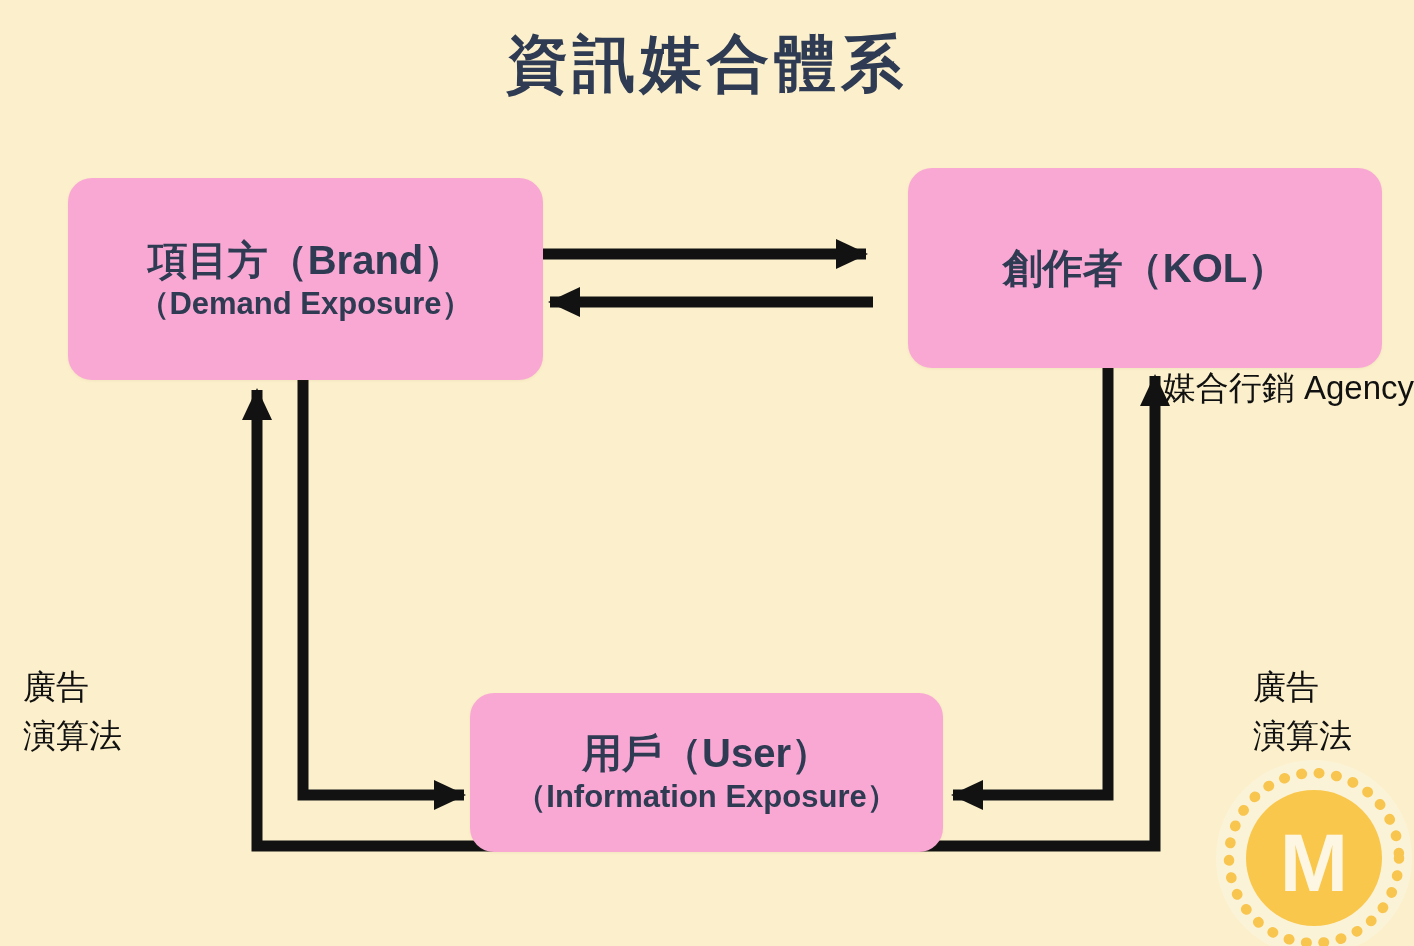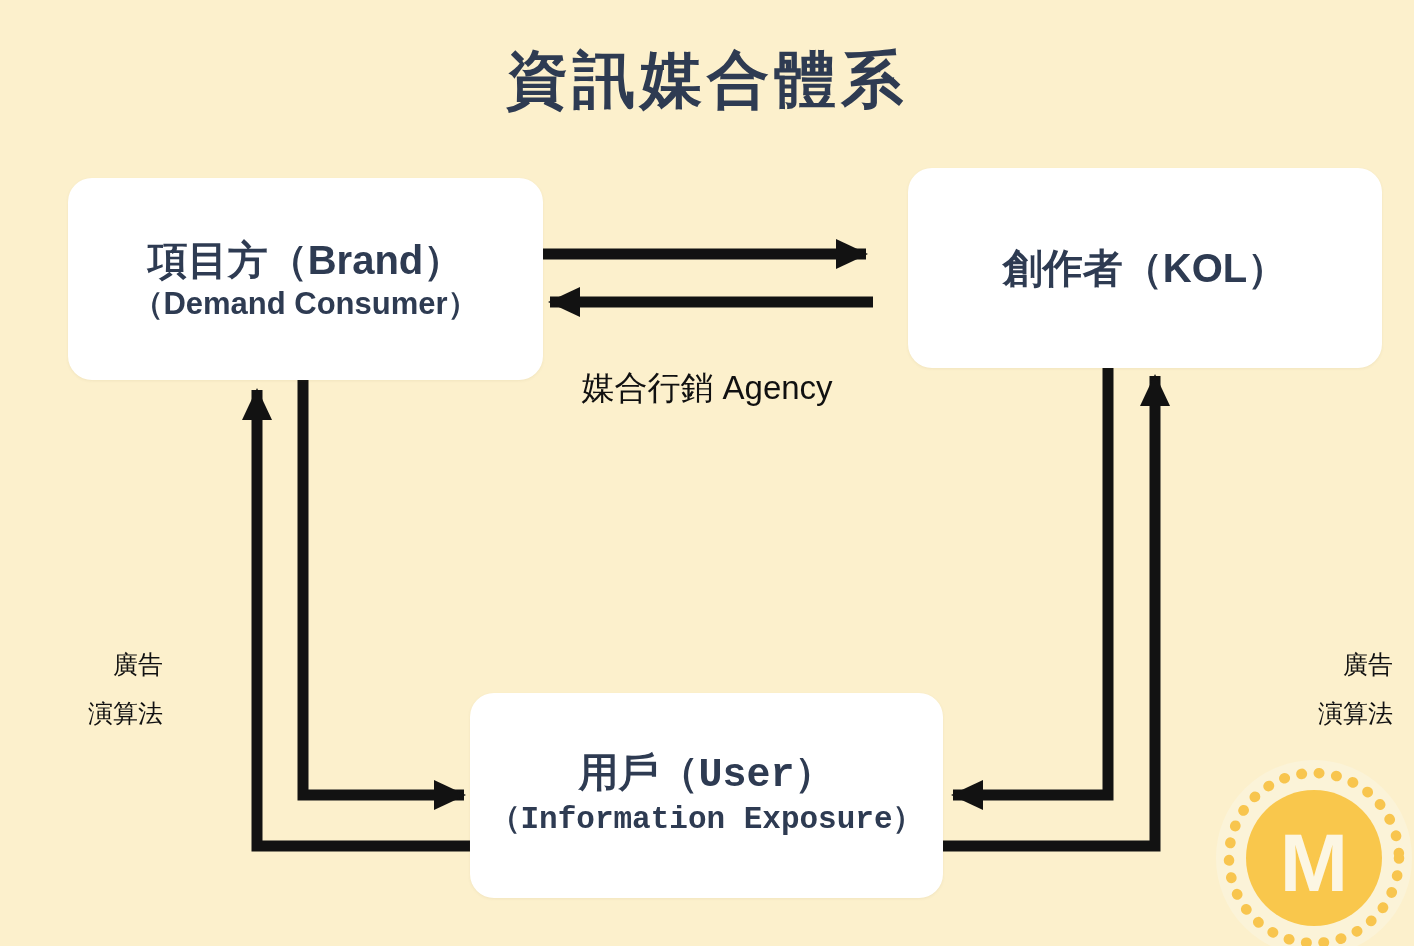--- a/index.html
+++ b/index.html
@@ -14,37 +14,37 @@
     background: #FCF0CC;
     overflow: hidden;
     font-family: "Liberation Sans", "DejaVu Sans", sans-serif;
     color: #2E3B52;
   }
   .diagram-title {
     position: absolute;
     left: 0;
     right: 0;
     top: 22px;
-    margin: 16px;
+    margin: 0;
     text-align: center;
     font-size: 62px;
     font-weight: 800;
     letter-spacing: 5px;
     color: #2E3B52;
   }
   .arrow-layer {
     position: absolute;
     left: 0;
     top: 0;
     z-index: 1;
   }
   .node {
     position: absolute;
     z-index: 2;
-    background: #ffffff;
+    background: #f9a8d4;
     border-radius: 24px;
     display: flex;
     flex-direction: column;
     align-items: center;
     justify-content: center;
     text-align: center;
     box-shadow: 0 1px 3px rgba(120, 100, 40, 0.08);
   }
   .node-title {
     font-size: 40px;
@@ -53,40 +53,40 @@
     color: #2E3B52;
   }
   .node-sub {
     font-size: 31px;
     font-weight: 700;
     line-height: 1.25;
     color: #2E3B52;
   }
   .node-brand { left: 68px;  top: 178px; width: 475px; height: 202px; }
   .node-kol   { left: 873px; top: 168px; width: 474px; height: 200px; margin-left: 35px; }
-  .node-user  { left: 470px; top: 693px; width: 473px; height: 205px; font-family: Liberation Mono, monospace; }
+  .node-user  { left: 470px; top: 693px; width: 473px; height: 159px; }
 
   .agency-label {
     position: absolute;
     left: 0;
     right: 0;
     top: 366px;
     z-index: 2;
-    text-align: center;
+    text-align: right;
     font-size: 33px;
     font-weight: 400;
     color: #111111;
   }
   .side-label {
     position: absolute;
-    top: 640px;
+    top: 662px;
     z-index: 2;
     width: 140px;
-    text-align: right;
-    font-size: 25px;
+    text-align: left;
+    font-size: 33px;
     line-height: 49px;
     font-weight: 400;
     color: #111111;
   }
   .side-label.left  { left: 23px; }
   .side-label.right { left: 1253px; }
 
   .logo {
     position: absolute;
     left: 1204px;
@@ -114,21 +114,21 @@
 
     <path d="M303,380 L303,795 L464,795" fill="none" stroke="#121212" stroke-width="11" stroke-linejoin="miter" marker-end="url(#ah)"></path>
 
     <path d="M1108,368 L1108,795 L953,795" fill="none" stroke="#121212" stroke-width="11" stroke-linejoin="miter" marker-end="url(#ah)"></path>
 
     <path d="M257,390 L257,846 L1155,846 L1155,376" fill="none" stroke="#121212" stroke-width="11" stroke-linejoin="miter" marker-start="url(#ah)" marker-end="url(#ah)"></path>
   </svg>
 
   <div class="node node-brand">
     <div class="node-title">項目方（Brand）</div>
-    <div class="node-sub">（Demand Consumer）</div>
+    <div class="node-sub">（Demand Exposure）</div>
   </div>
 
   <div class="node node-kol">
     <div class="node-title">創作者（KOL）</div>
   </div>
 
   <div class="node node-user">
     <div class="node-title">用戶（User）</div>
     <div class="node-sub">（Information Exposure）</div>
   </div>

